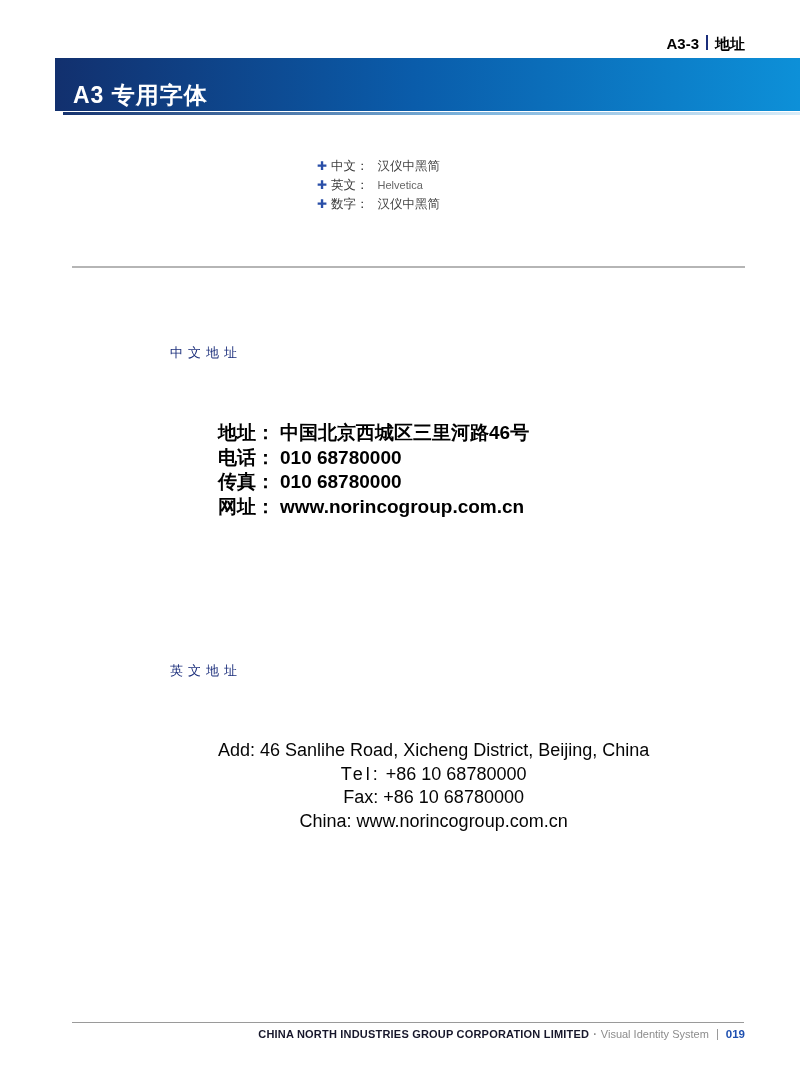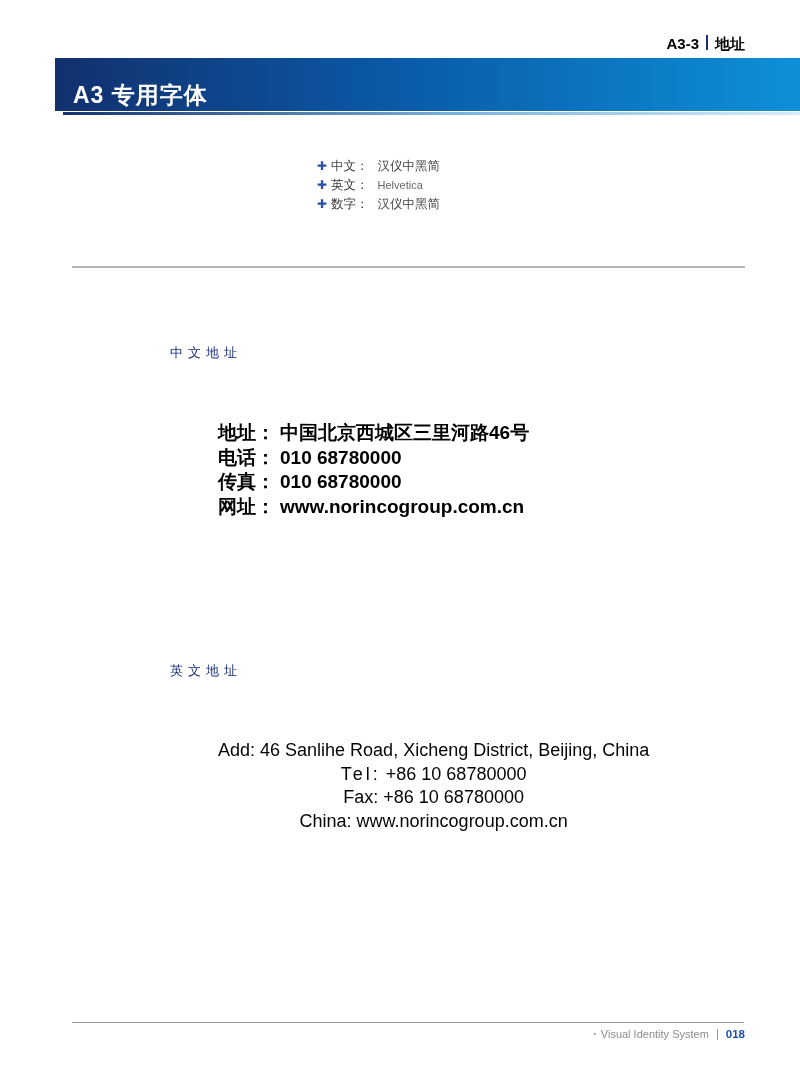--- a/index.html
+++ b/index.html
@@ -155,19 +155,20 @@
     <div class="addr-line">
       <span class="lbl">Fax:</span><span class="val">+86 10 68780000</span>
     </div>
     <div class="addr-line">
       <span class="lbl">China:</span><span class="val">www.norincogroup.com.cn</span>
     </div>
   </div>
 
   <div class="footer-rule"></div>
   <div class="footer">
+    <span class="company">CHINA NORTH INDUSTRIES GROUP CORPORATION LIMITED</span>
     <span class="dot">·</span>
     <span class="system">Visual Identity System</span>
     <span class="vsep"></span>
-    <span class="pagenum">018</span>
+    <span class="pagenum">019</span>
   </div>
 
 </div>
 
 </body></html>

